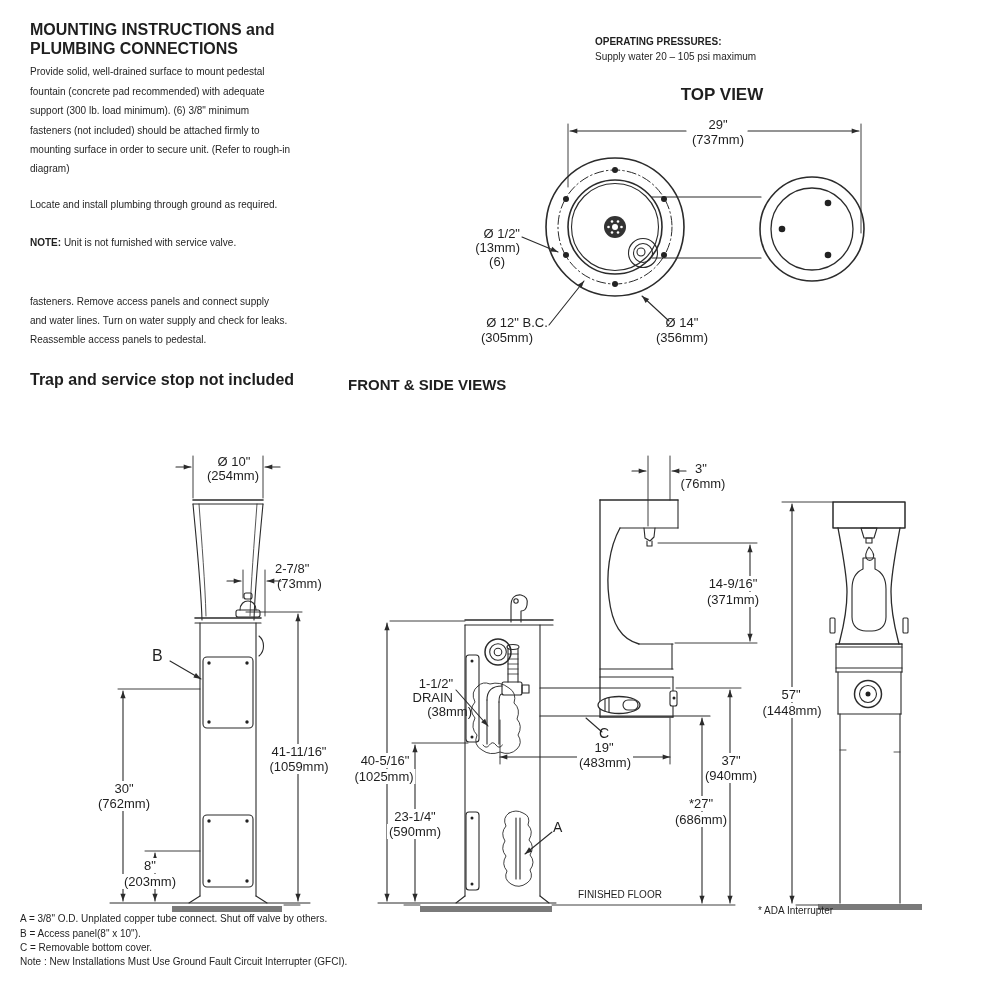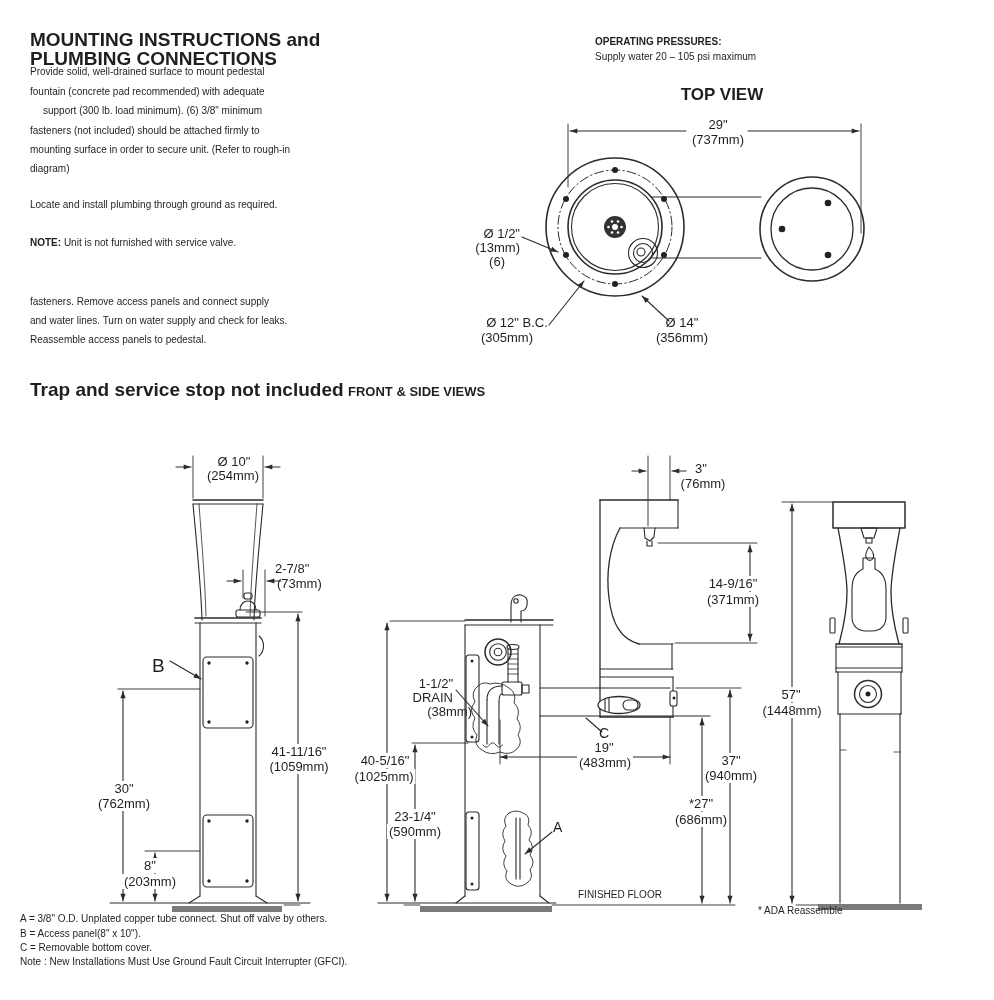--- a/index.html
+++ b/index.html
@@ -5,22 +5,22 @@
   html,body{margin:0;padding:0;background:#fff;}
   .canvas{position:relative;width:994px;height:1000px;background:#fff;overflow:hidden;
           font-family:"Liberation Sans", sans-serif;color:#1f1f1f;}
   .art{position:absolute;left:0;top:0;width:994px;height:1000px;}
   .t{position:absolute;white-space:nowrap;font-size:13px;line-height:1.18;color:#1f1f1f;}
   .c{transform:translateX(-50%);}
   .b{font-weight:700;}
   .bg{background:#fff;padding:0 2px;}
   .rt{text-align:right;}
   .fs135{font-size:10px;}
-  .fs145{font-size:13px;margin-top:8px;}
-  .fs15{font-size:19px;margin-top:8px;}
+  .fs145{font-size:15px;}
+  .fs15{font-size:16px;}
   .fs17{font-size:17px;}
   svg *{vector-effect:non-scaling-stroke;}
 </style>
 </head>
 <body>
 
 <div class="canvas">
 
   <svg class="art" viewBox="0 0 994 1000" fill="none" stroke="#2b2b2b" stroke-width="1.1" stroke-linecap="round" stroke-linejoin="round">
     <defs>
@@ -284,21 +284,21 @@
       <line x1="782" y1="502" x2="833" y2="502" stroke-width="0.9"></line>
       <line x1="796" y1="905" x2="818" y2="905" stroke-width="0.9"></line>
       <line x1="792" y1="504" x2="792" y2="903" marker-start="url(#ar)" marker-end="url(#ar)"></line>
     </g>
   </svg>
 
   <div class="t b fs15" style="left:30px;top:21px">MOUNTING INSTRUCTIONS and</div>
   <div class="t b fs15" style="left:30px;top:40px">PLUMBING CONNECTIONS</div>
   <div class="t fs135" style="left:30px;top:66px">Provide solid, well-drained surface to mount pedestal</div>
   <div class="t fs135" style="left:30px;top:86px">fountain (concrete pad recommended) with adequate</div>
-  <div class="t fs135" style="left:43px;top:105px">support (300 lb. load minimum). (6) 3/8" minimum</div>
+  <div class="t fs135" style="left:30px;top:105px">support (300 lb. load minimum). (6) 3/8" minimum</div>
   <div class="t fs135" style="left:30px;top:144px">mounting surface in order to secure unit. (Refer to rough-in</div>
   <div class="t fs135" style="left:30px;top:125px">fasteners (not included) should be attached firmly to</div>
   <div class="t fs135" style="left:30px;top:163px">diagram)</div>
   <div class="t fs135" style="left:30px;top:199px">Locate and install plumbing through ground as required.</div>
   <div class="t fs135" style="left:30px;top:237px">
     <span class="b">NOTE:</span><span> Unit is not furnished with service valve.</span>
   </div>
   <div class="t fs135" style="left:30px;top:296px">fasteners. Remove access panels and connect supply</div>
   <div class="t fs135" style="left:30px;top:315px">and water lines. Turn on water supply and check for leaks.</div>
   <div class="t fs135" style="left:30px;top:334px">Reassemble access panels to pedestal.</div>
@@ -347,20 +347,20 @@
   <div class="t c" style="left:703px;top:476px">(76mm)</div>
   <div class="t c bg" style="left:733px;top:576px">14-9/16"</div>
   <div class="t c bg" style="left:733px;top:592px">(371mm)</div>
   <div class="t c bg" style="left:731px;top:753px">37"</div>
   <div class="t c bg" style="left:731px;top:768px">(940mm)</div>
   <div class="t c bg" style="left:701px;top:796px">*27"</div>
   <div class="t c bg" style="left:701px;top:812px">(686mm)</div>
   <div class="t c bg" style="left:791px;top:687px">57"</div>
   <div class="t c bg" style="left:792px;top:703px">(1448mm)</div>
   <div class="t fs135" style="left:578px;top:889px">FINISHED FLOOR</div>
-  <div class="t fs135" style="left:758px;top:905px">* ADA Reassemble</div>
+  <div class="t fs135" style="left:758px;top:905px">* ADA Interrupter</div>
 
   <div class="t fs135" style="left:20px;top:913px">A = 3/8" O.D. Unplated copper tube connect. Shut off valve by others.</div>
   <div class="t fs135" style="left:20px;top:928px">B = Access panel(8" x 10").</div>
   <div class="t fs135" style="left:20px;top:942px">C = Removable bottom cover.</div>
   <div class="t fs135" style="left:20px;top:956px">Note : New Installations Must Use Ground Fault Circuit Interrupter (GFCI).</div>
 
 </div>
 
 </body></html>

